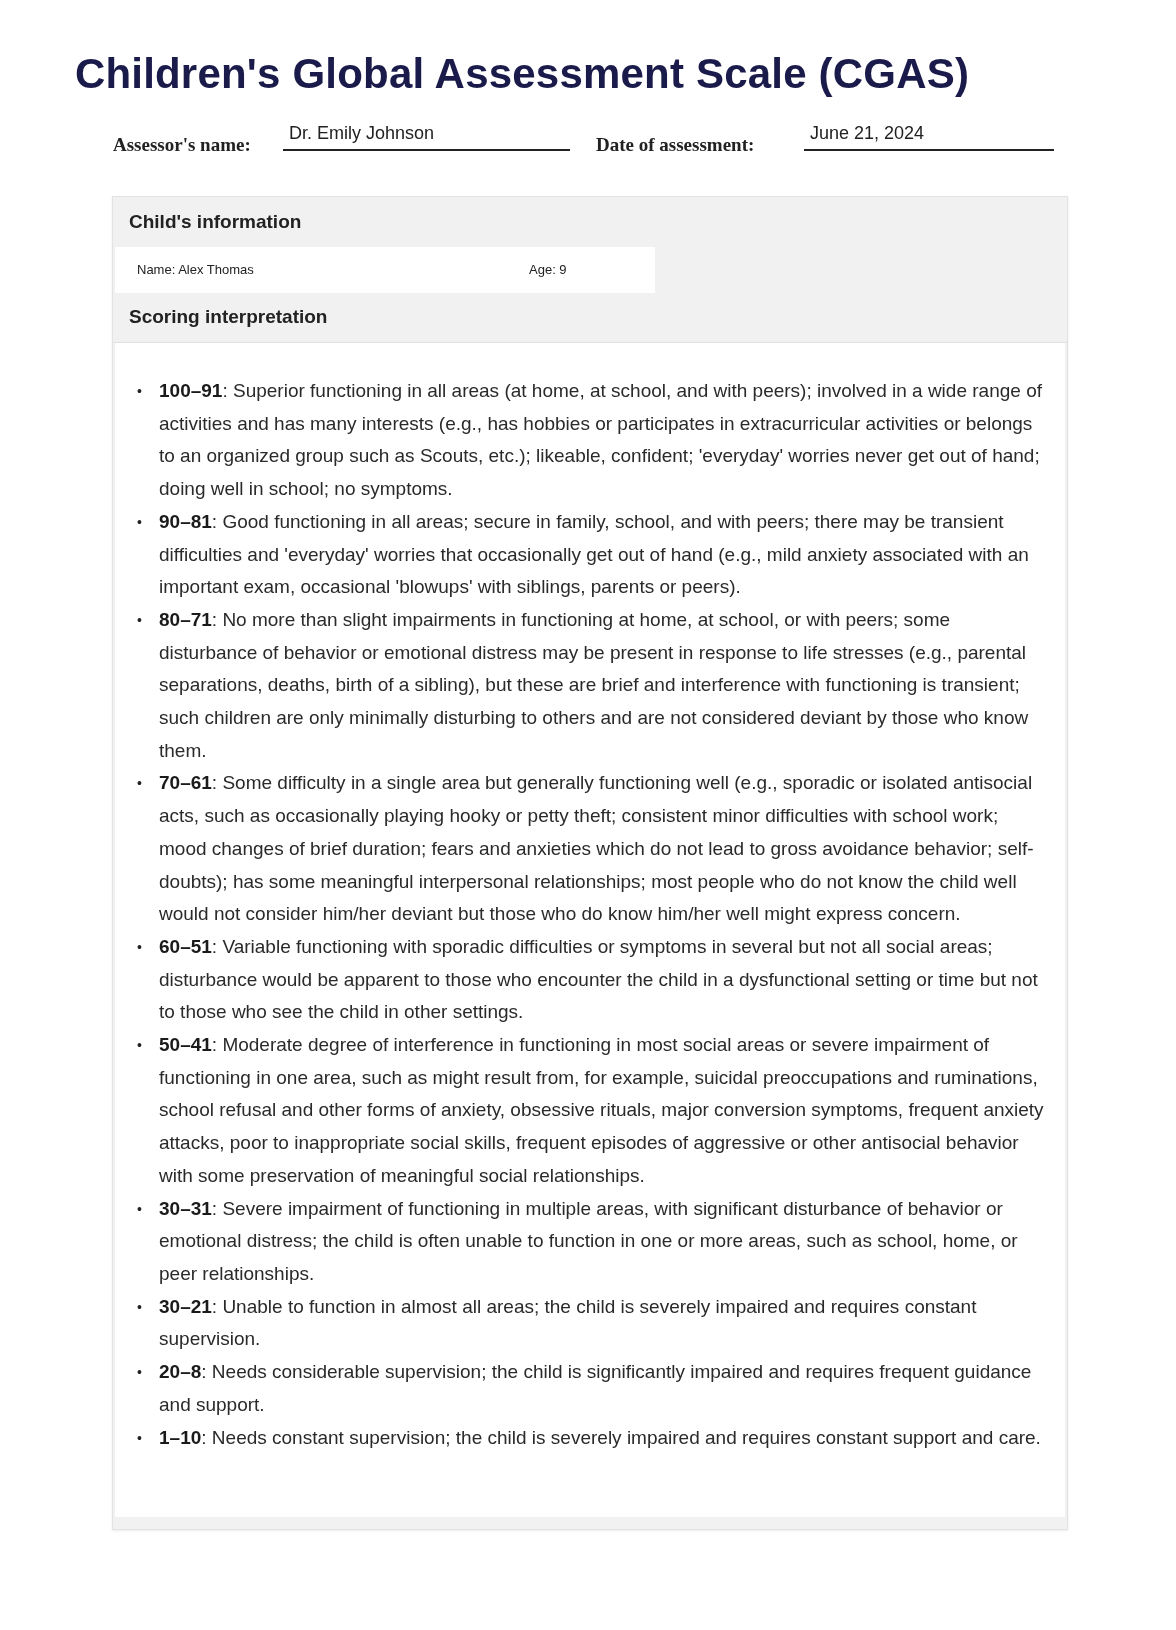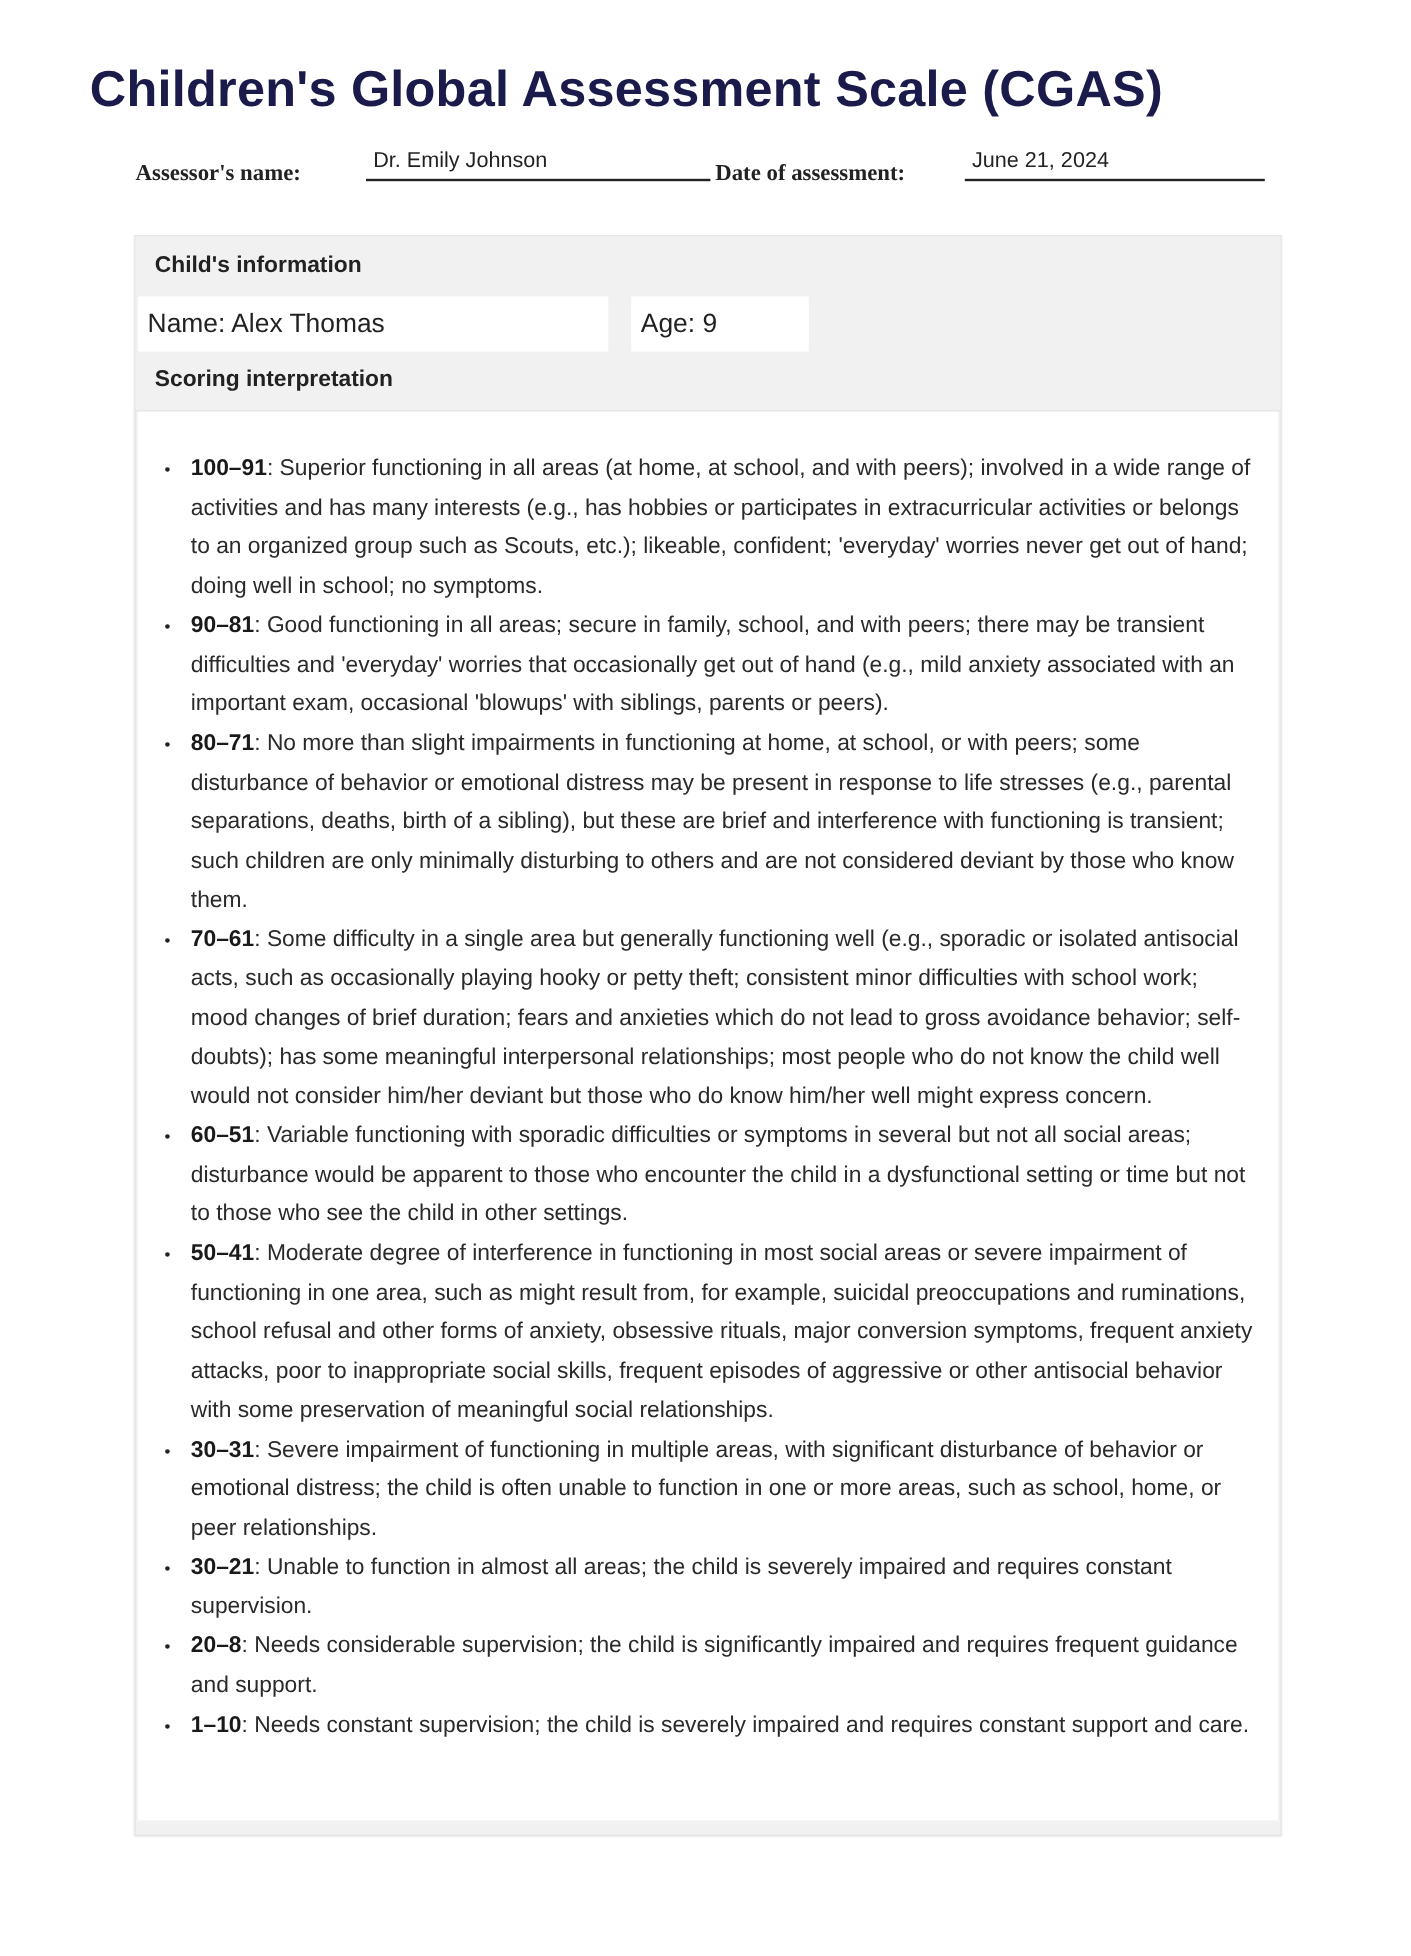--- a/index.html
+++ b/index.html
@@ -15,41 +15,41 @@
     .field-row {
       position: absolute; top: 124px; left: 113px; width: 950px; height: 34px;
       font-size: 19px;
     }
     .field-label { position: absolute; font-weight: bold; color: #222; top: 10px; font-family: Liberation Serif, serif; }
     .field-value {
       position: absolute; top: 0; height: 27px; border-bottom: 2px solid #222;
       font-size: 18px; padding-left: 6px; box-sizing: border-box; line-height: 18px;
     }
     .lbl-assessor { left: 0; }
-    .val-assessor { left: 192px; width: 287px; }
+    .val-assessor { left: 170px; width: 287px; }
     .lbl-date { left: 483px; }
     .val-date { left: 691px; width: 250px; }
 
     .table {
       position: absolute; left: 112px; top: 196px; width: 956px;
       background: #f1f1f1; border: 1px solid #e3e3e3; box-sizing: border-box;
       box-shadow: 0 1px 2px rgba(0,0,0,0.08);
     }
     .section-header {
       height: 50px; line-height: 50px; padding-left: 16px;
       font-weight: bold; font-size: 19px; color: #222;
       background: #f1f1f1;
     }
     .info-row { display: flex; height: 46px; background: #f1f1f1; }
     .info-cell {
-      background: #ffffff; line-height: 46px; padding-left: 8px; font-size: 22px;
+      background: #ffffff; line-height: 46px; padding-left: 22px; font-size: 13px;
       box-sizing: border-box; color: #222;
     }
     .cell-name { width: 392px; margin-left: 2px; }
-    .cell-age { width: 148px; margin-left: 19px; }
+    .cell-age { width: 148px; margin-left: 0; }
     .cell-dob { flex: 1; margin-left: 3px; margin-right: 2px; }
     .section-header.scoring { border-bottom: 1px solid #e0e0e0; height: 49px; line-height: 48px; }
 
     .scoring-body {
       background: #ffffff; margin: 0 2px 12px 2px; padding: 32px 0 30px 0;
       min-height: 1174px; box-sizing: border-box;
     }
     .score-list { list-style: none; margin: 0; padding: 0 18px 0 44px; }
     .score-item {
       position: relative; font-size: 19px; line-height: 32.7px; color: #2a2a2a;

